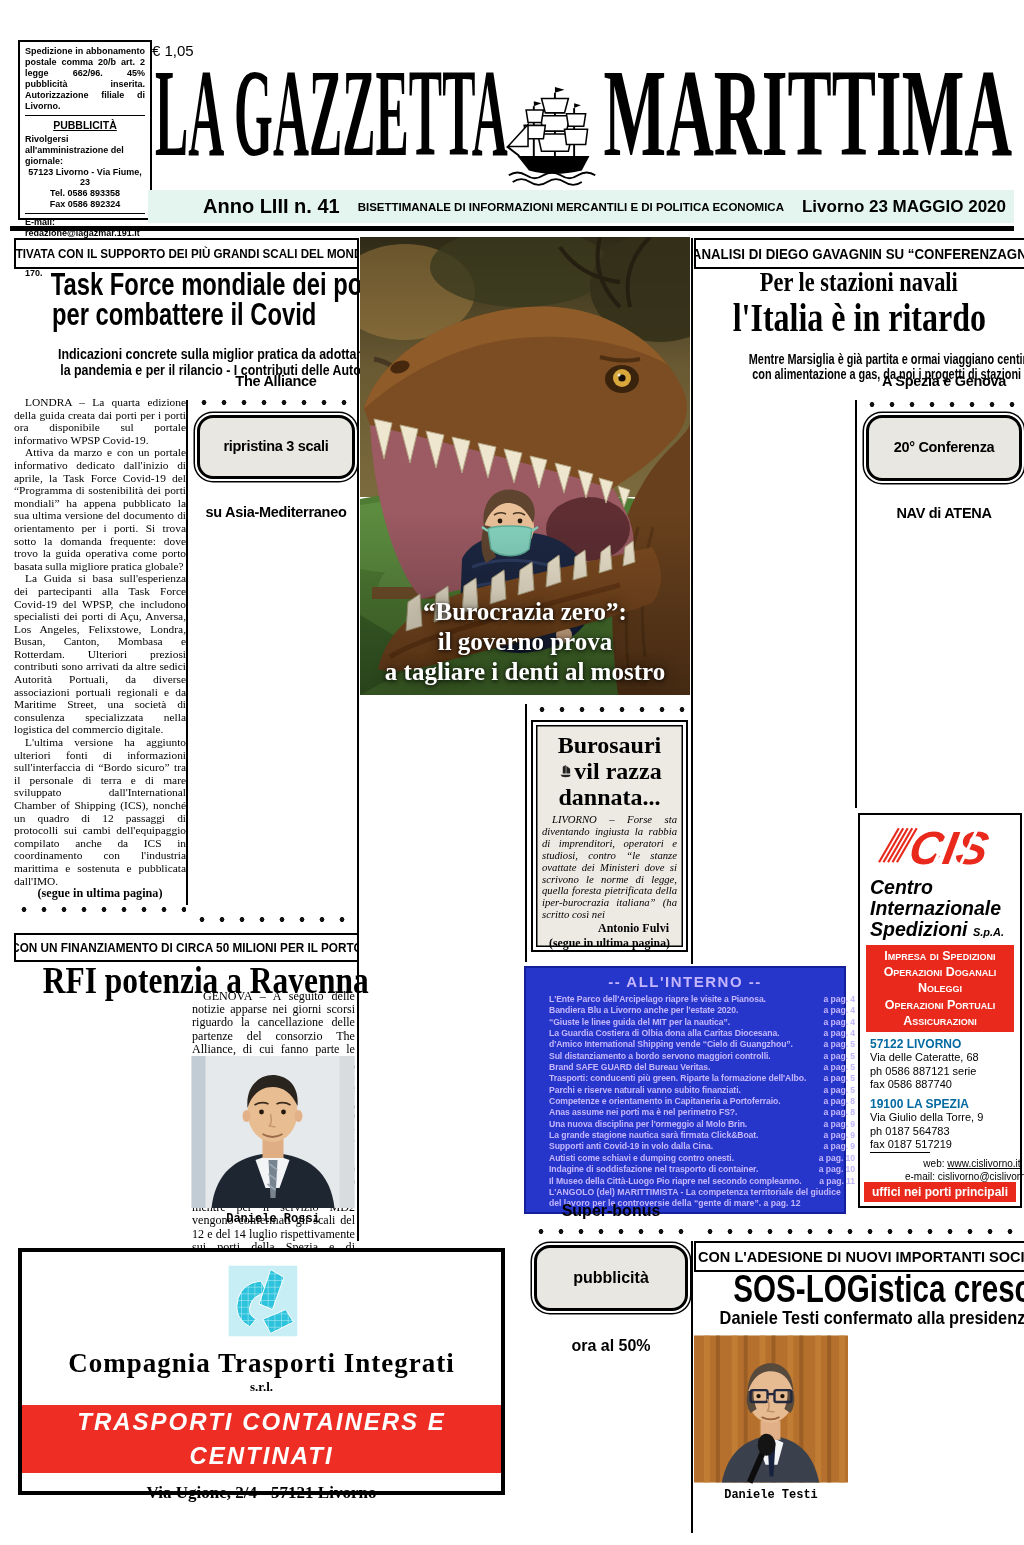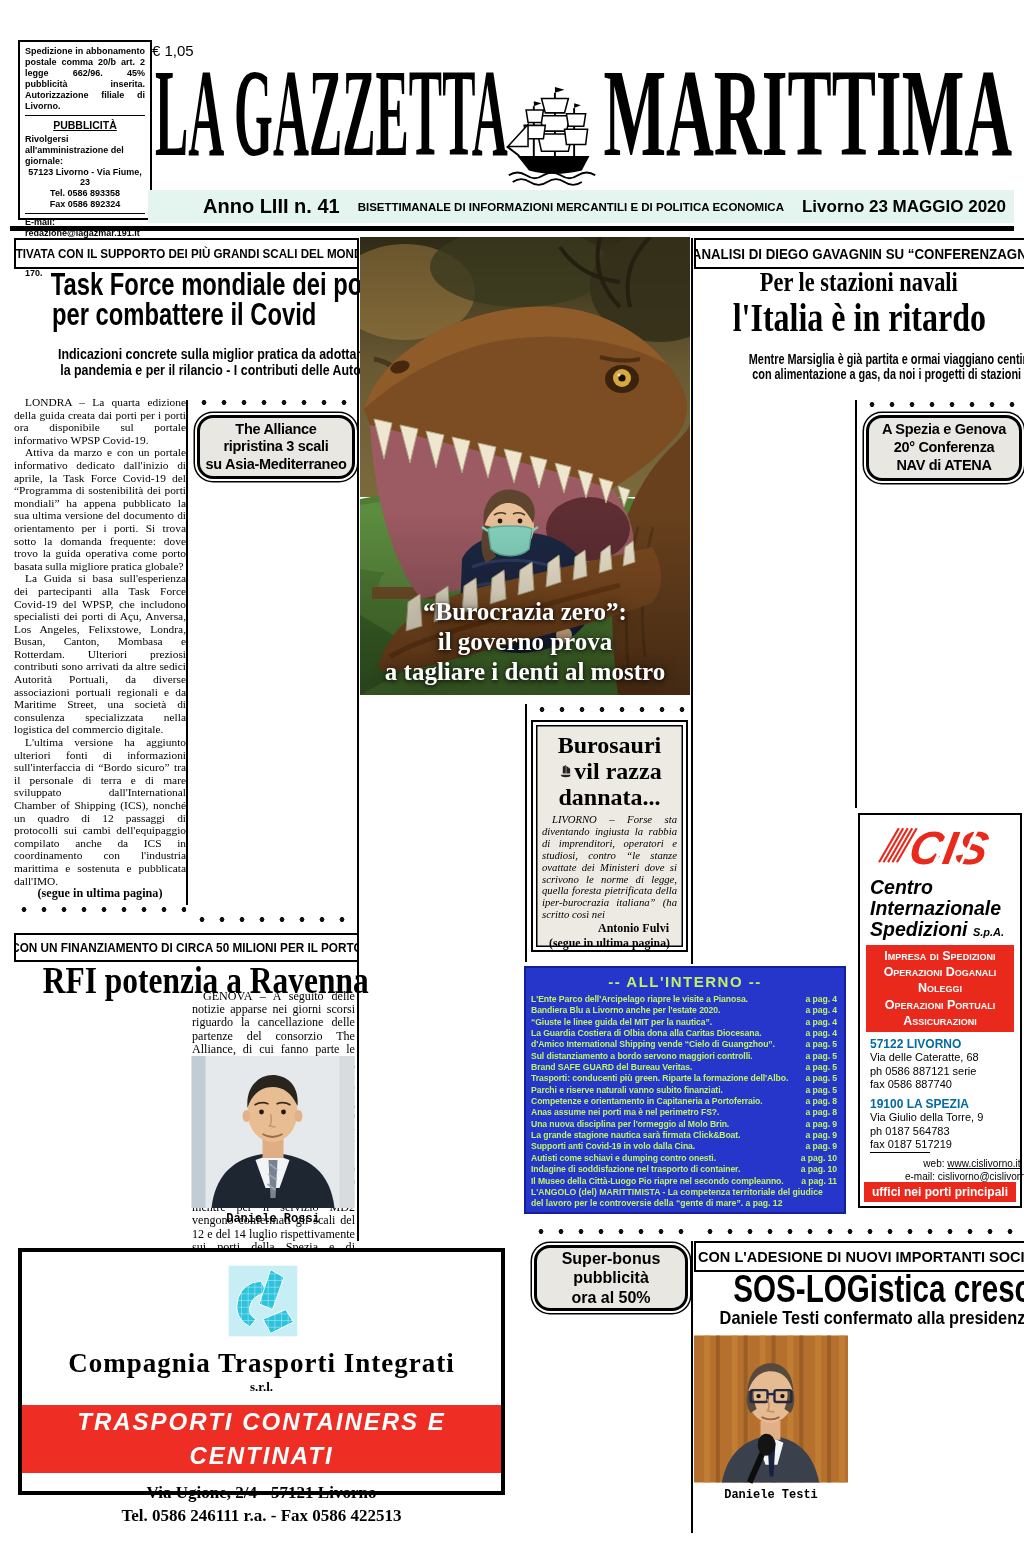--- a/index.html
+++ b/index.html
@@ -27,24 +27,24 @@
   
   .btxt{text-align:justify;overflow:hidden;position:relative;}
   .btxt p.bp{margin:0;text-indent:11px;}
   .segue{position:absolute;bottom:0;left:0;right:0;background:#fff;font-weight:bold;text-align:center;margin:0;}
   
   .dotrow{background-image:radial-gradient(circle,#111 2.2px,transparent 2.7px);
           background-size:20px 7px;background-repeat:repeat-x;background-position:left center;height:7px;}
   .vrule{background:#000;width:1.5px;}
   .roundbox{border:3px solid #000;border-radius:16px;background:#e9e7e1;box-shadow:0 0 0 2px #fff,0 0 0 3.5px #000;
             display:flex;flex-direction:column;align-items:center;justify-content:center;
-            font-family:"Liberation Sans",sans-serif;font-weight:bold;}
+            font-family:"Liberation Sans",sans-serif;font-weight:bold;gap:48px;}
   .dblbox{border:2px solid #000;box-shadow:inset 0 0 0 3px #fff,inset 0 0 0 4.5px #000;background:#edeae4;}
   
-  #indexbox{background:#2636cb;border:2.5px solid #141f9a;color:#bef264;padding:5px 5px;box-sizing:border-box;}
+  #indexbox{background:#2636cb;border:2.5px solid #141f9a;color:#c4b5fd;padding:5px 23px;box-sizing:border-box;}
   #idxtitle{font:bold 15px "Liberation Sans",sans-serif;text-align:center;letter-spacing:1.5px;margin-bottom:3px;}
   #idxitems{width:340px;transform:scaleX(0.90);transform-origin:top left;}
   .idx-row{display:flex;font:bold 9.6px/11.35px "Liberation Sans",sans-serif;letter-spacing:-0.1px;}
   .idx-t{flex:1;padding-right:5px;}
   .idx-p{white-space:nowrap;}
   .idx-last{display:block;font:bold 9.6px/11.35px "Liberation Sans",sans-serif;}
   .idx-last span{display:inline;}
   
   .photocap{position:absolute;left:0;right:0;bottom:8px;text-align:center;color:#fff;font-weight:bold;
             font-family:"Liberation Serif",serif;font-size:25px;line-height:1.2;
@@ -474,21 +474,20 @@
       </defs>
       <rect x="8" y="6" width="72" height="74" fill="#c6eef4"></rect>
       <path d="M30,70 q-18,-10 -12,-30 q5,-16 24,-18 l6,12 q-14,3 -17,12 q-4,12 6,16 z" fill="url(#cpx)" stroke="#fff" stroke-width="1"></path>
       <path d="M52,10 l14,8 -12,34 -14,-6 z" fill="url(#cpx)" stroke="#fff" stroke-width="1"></path>
       <path d="M44,62 l24,-10 8,13 -24,12 z" fill="url(#cpx)" stroke="#fff" stroke-width="1"></path>
     </svg>
     <div class="smallcaps" style="font:bold 27px 'Liberation Serif',serif;letter-spacing:1px;margin-top:2px;">Compagnia Trasporti Integrati</div>
     <div style="font:bold 13px 'Liberation Serif',serif;">s.r.l.</div>
     <div id="ctiband" style="margin-top:10px;">TRASPORTI CONTAINERS E CENTINATI</div>
     <div style="font:bold 17px 'Liberation Serif',serif;margin-top:10px;">Via Ugione, 2/4 - 57121 Livorno</div>
-    <div style="font:bold 17px 'Liberation Serif',serif;margin-top:3px;">Tel. 0586 246111 r.a. - Fax 0586 422513</div>
   </div>
 
   <div class="abs roundbox" style="left:534px;top:1245px;width:148px;height:60px;font-size:16px;line-height:1.22;">
     <div>Super-bonus</div>
     <div>pubblicità</div>
     <div>ora al 50%</div>
   </div>
 
   <div class="abs kicker" style="left:694px;top:1241px;width:330px;height:27px;font-size:15px;">
     <span class="sq" style="transform:scaleX(.97);">CON L'ADESIONE DI NUOVI IMPORTANTI SOCI</span>

